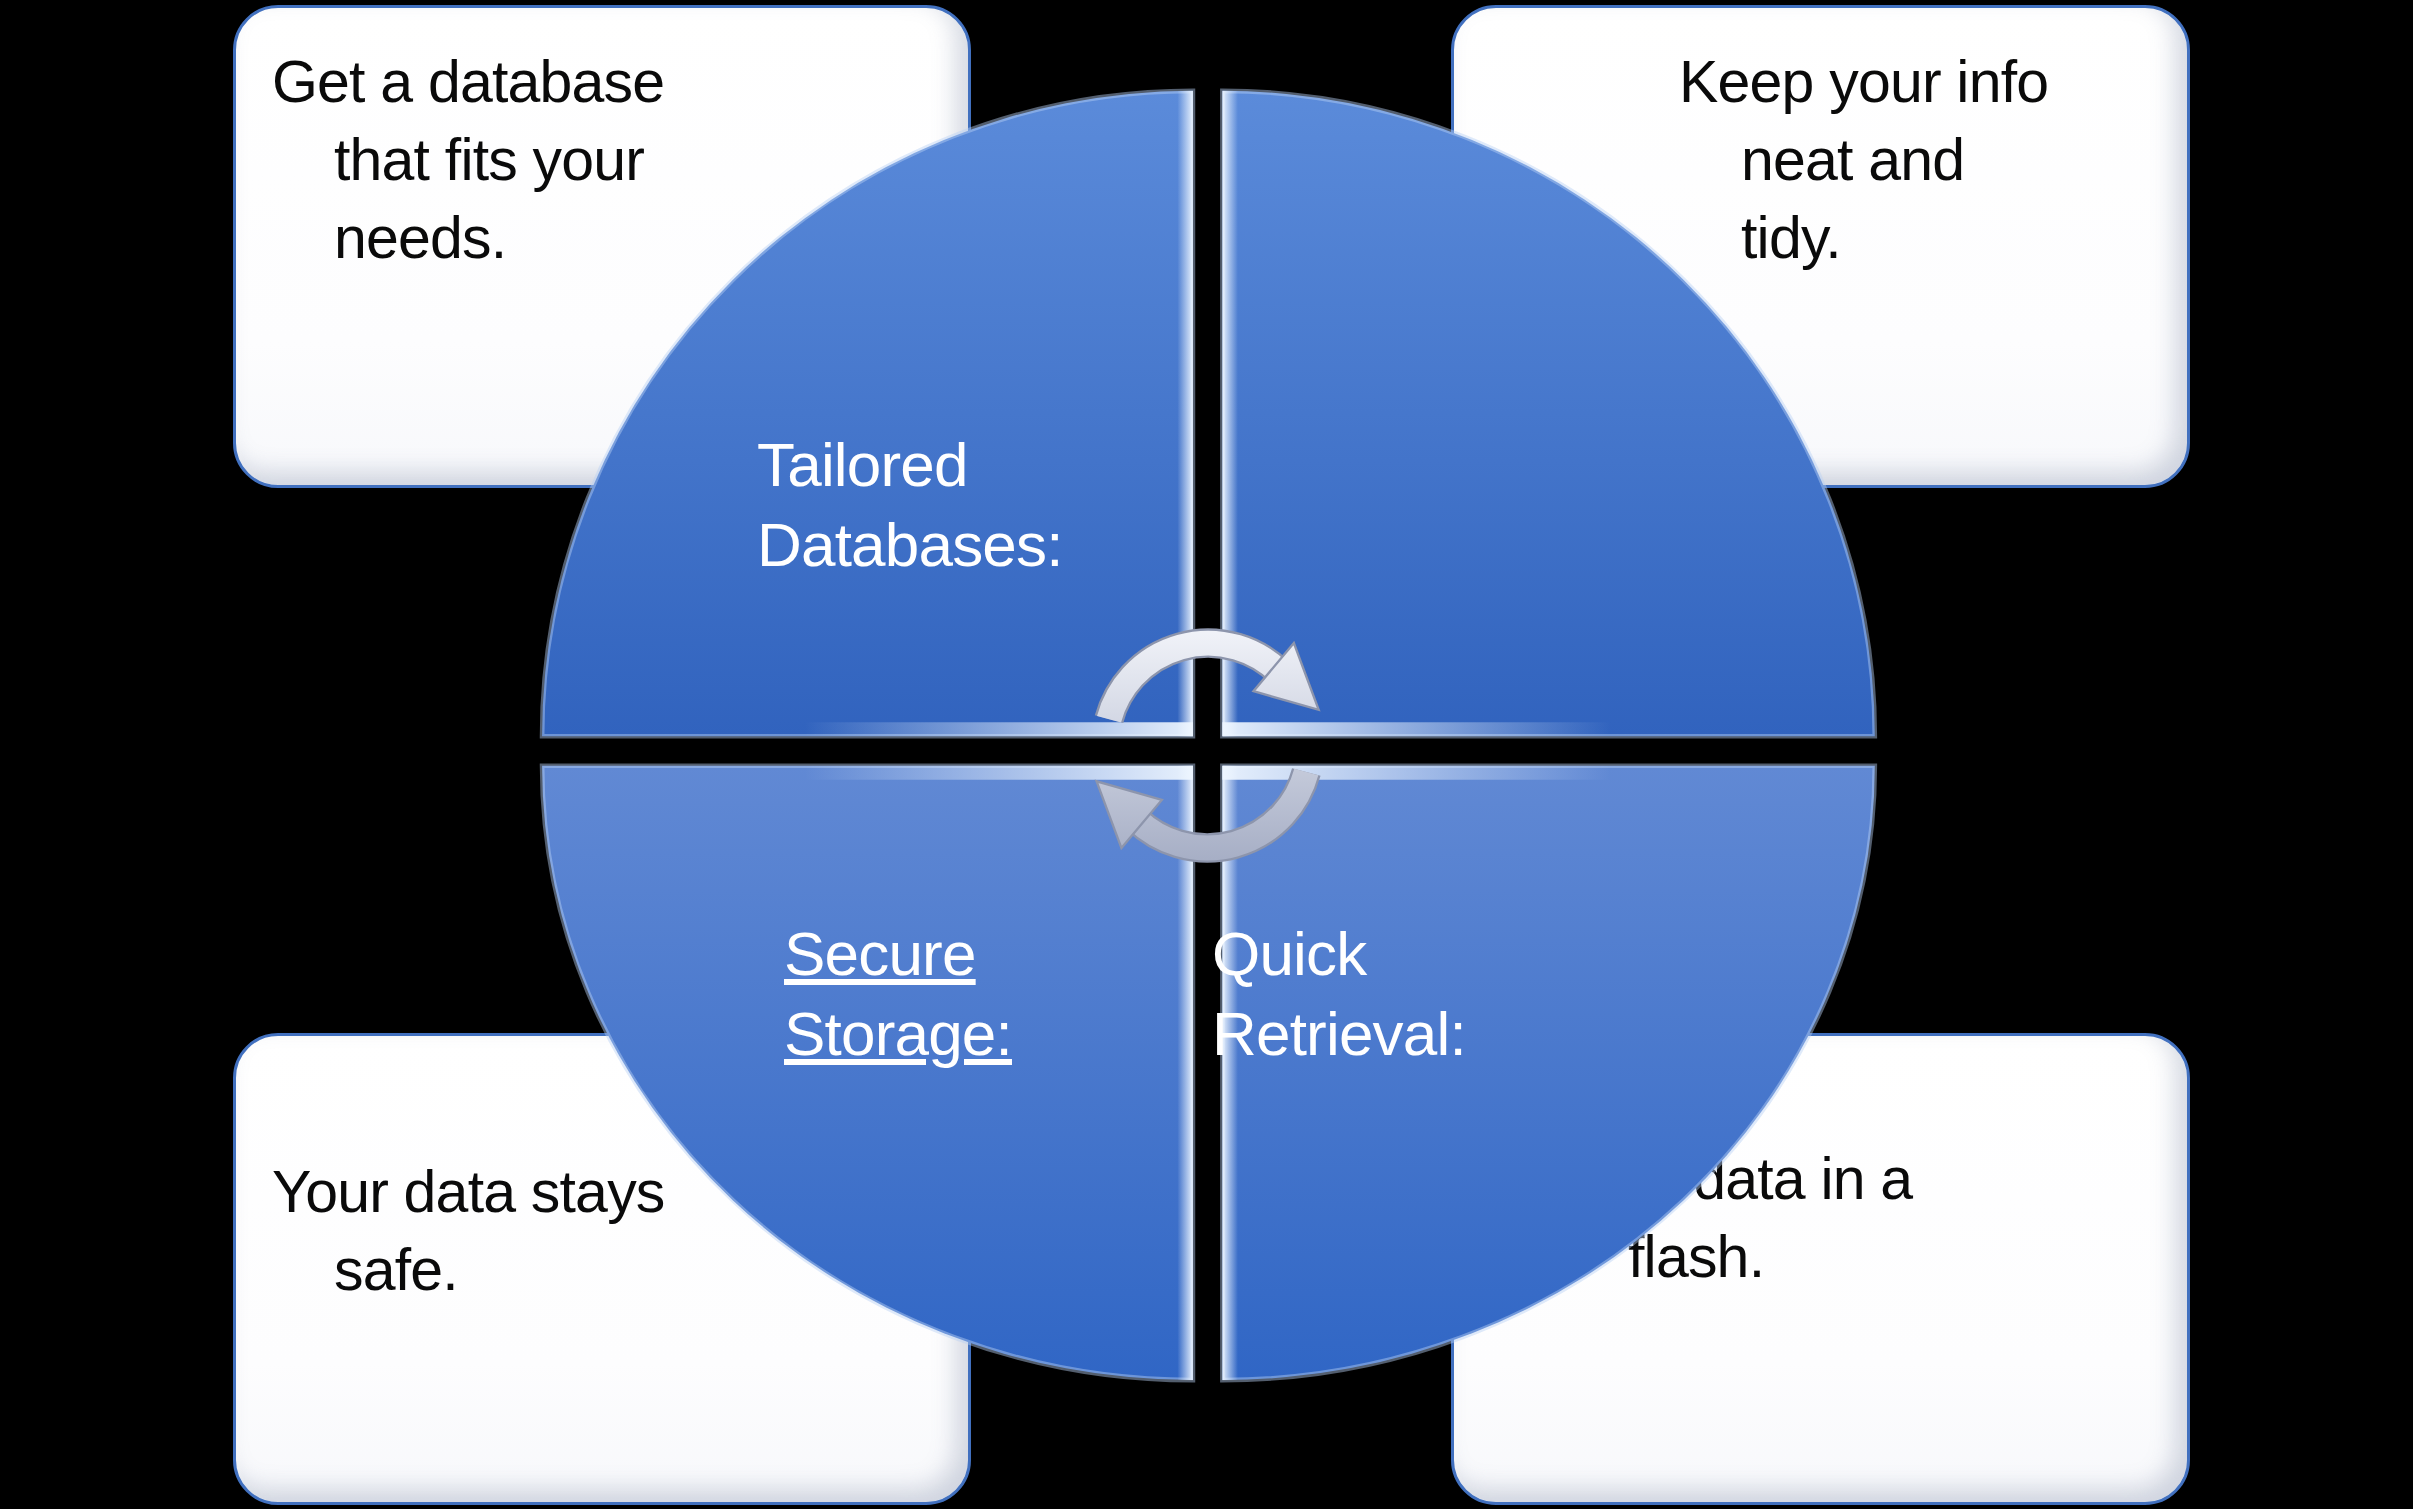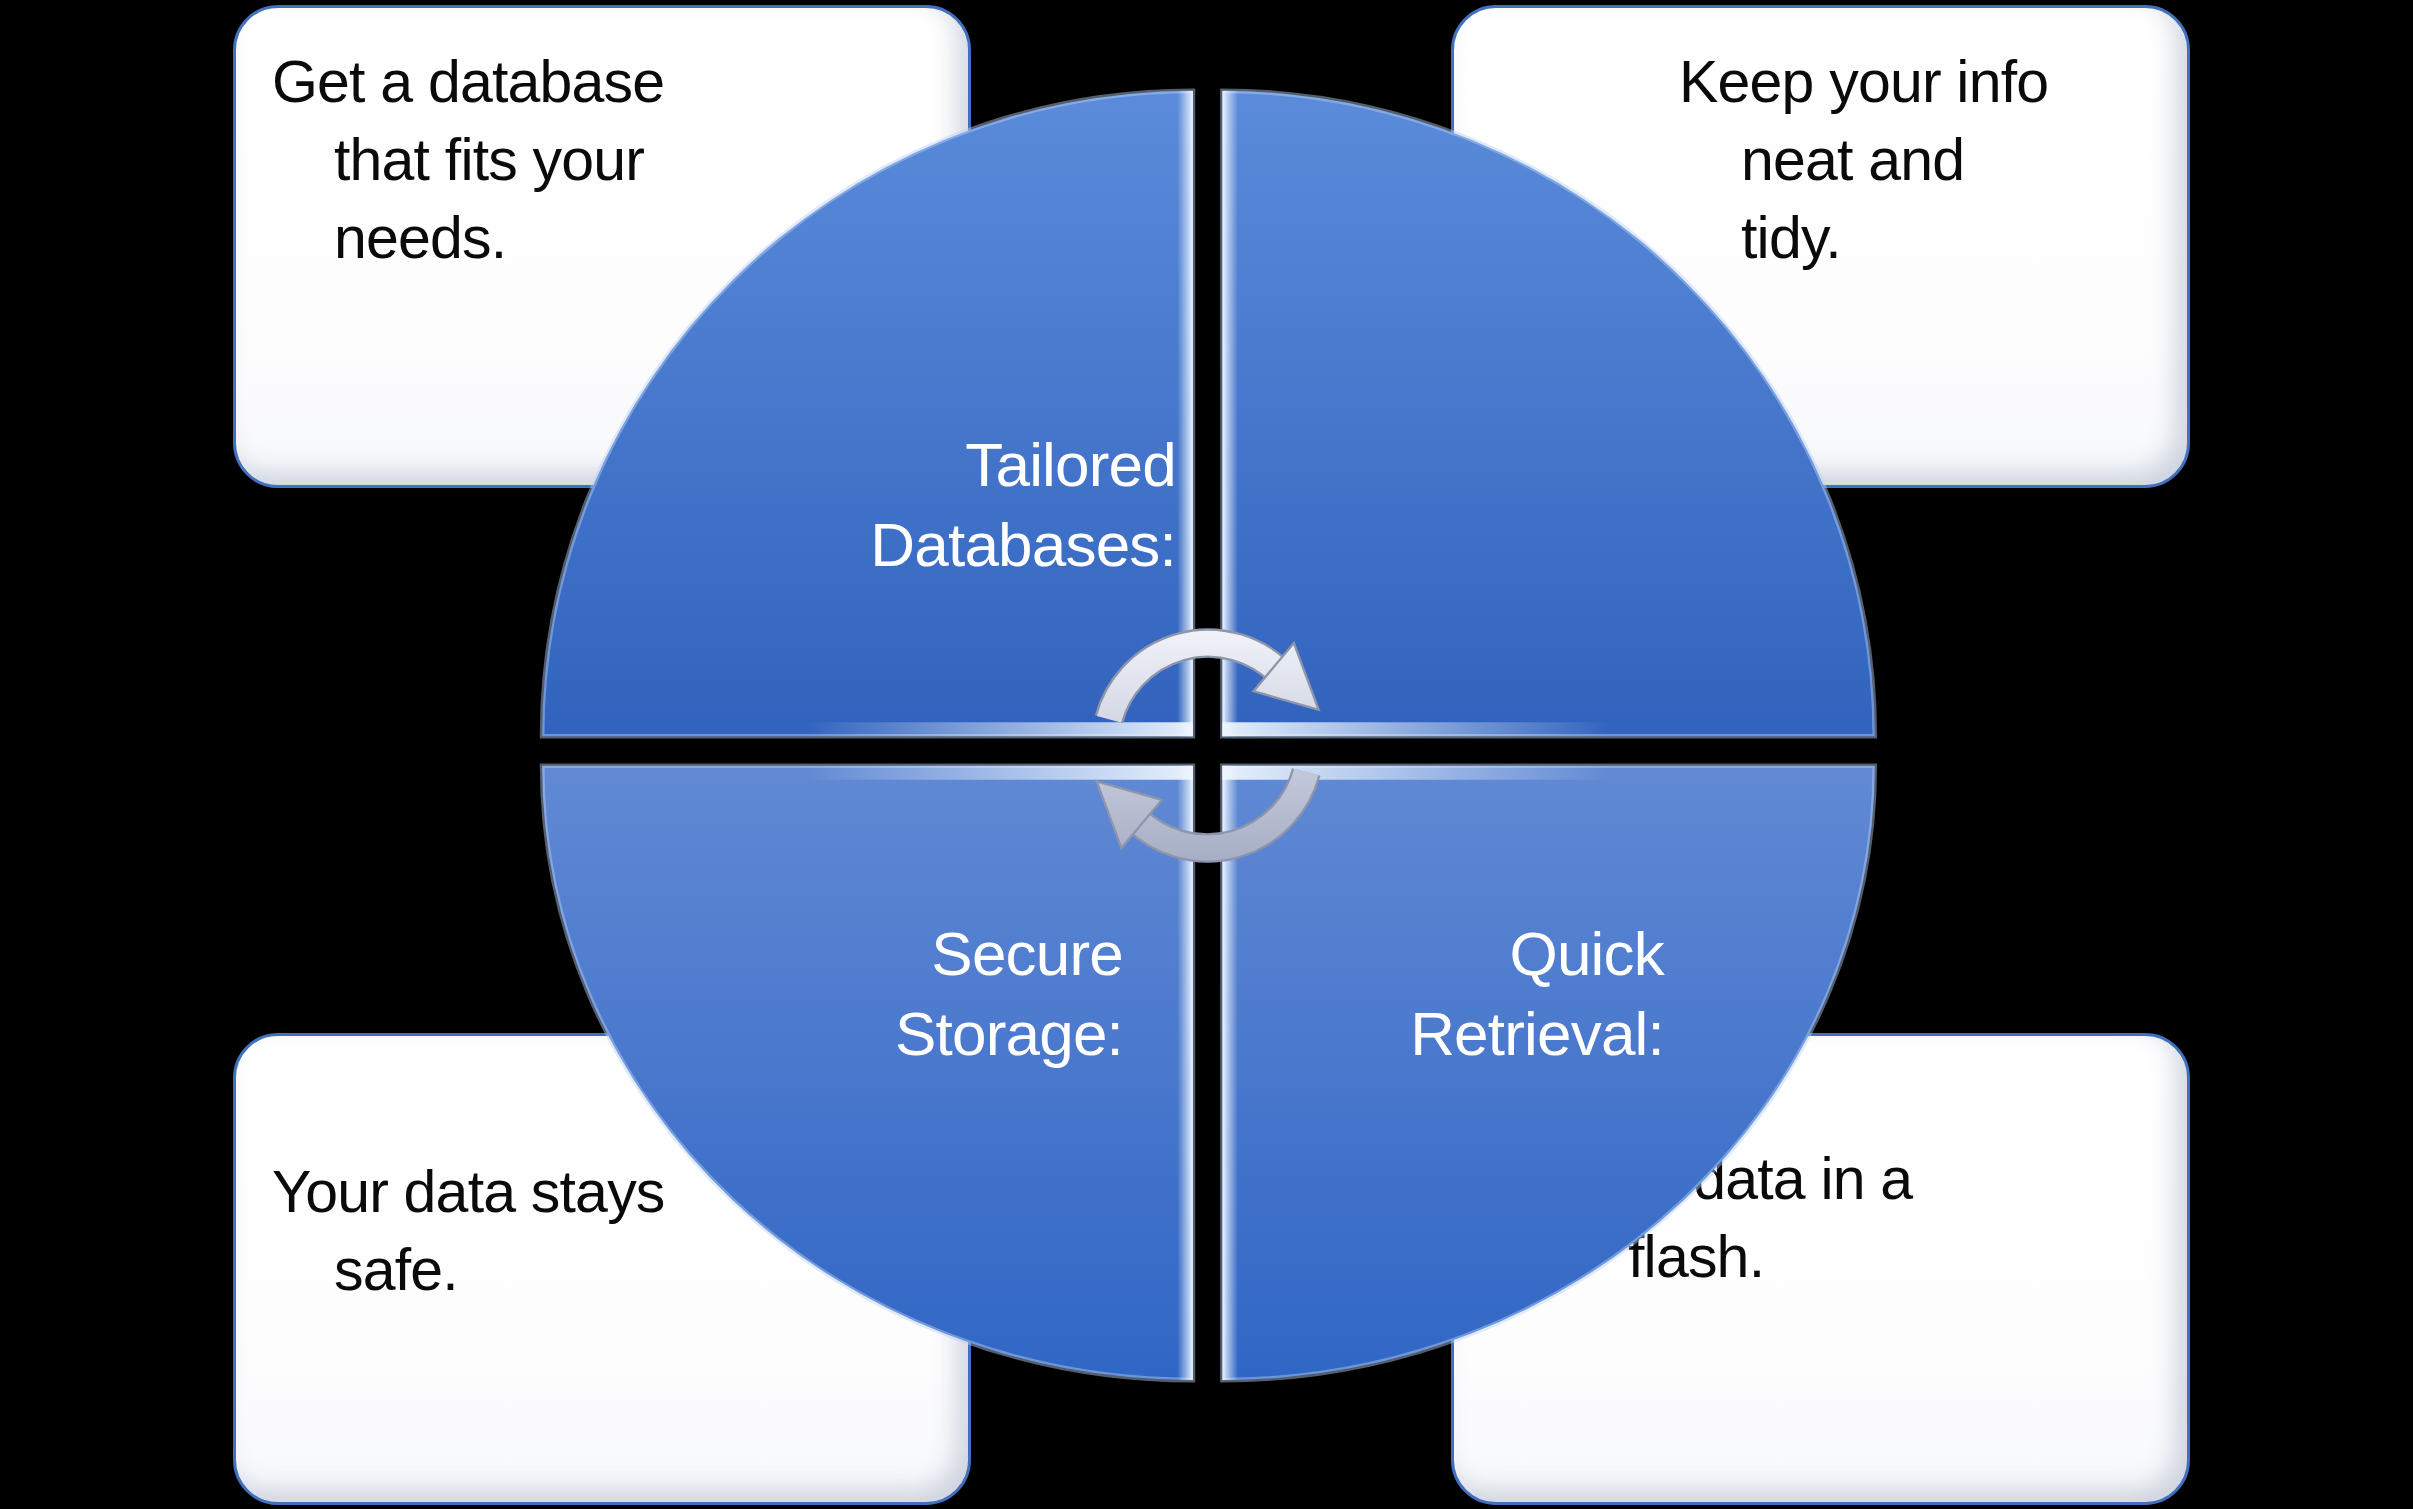--- a/index.html
+++ b/index.html
@@ -43,26 +43,26 @@
   
   .diagram-svg{position:absolute;left:0;top:0;width:2413px;height:1509px;}
 
   
   .qlabel{
     position:absolute;
     color:#ffffff;
     font-size:62px;
     line-height:80px;
     letter-spacing:-0.8px;
-    text-align:right;
+    text-align:left;
     white-space:pre-line;
   }
   .l-tl{left:757px; top:425px;  width:419px;}
   .l-tr{left:1228px;top:425px;  width:452px;}
-  .l-bl{left:704px; top:914px; width:419px;}
+  .l-bl{left:784px; top:914px; width:419px;text-decoration:underline;}
   .l-br{left:1212px;top:914px; width:452px;}
 </style>
 </head>
 <body>
 
 <div class="stage">
 
   <div class="card card-tl"></div>
   <div class="card card-tr"></div>
   <div class="card card-bl"></div>

